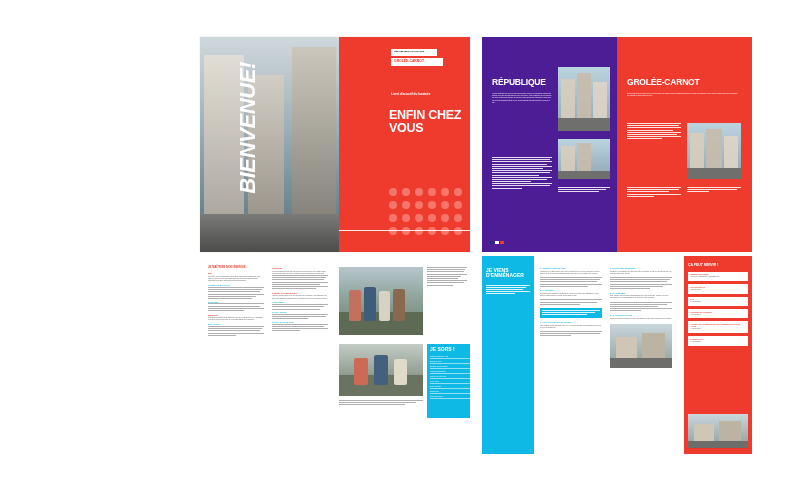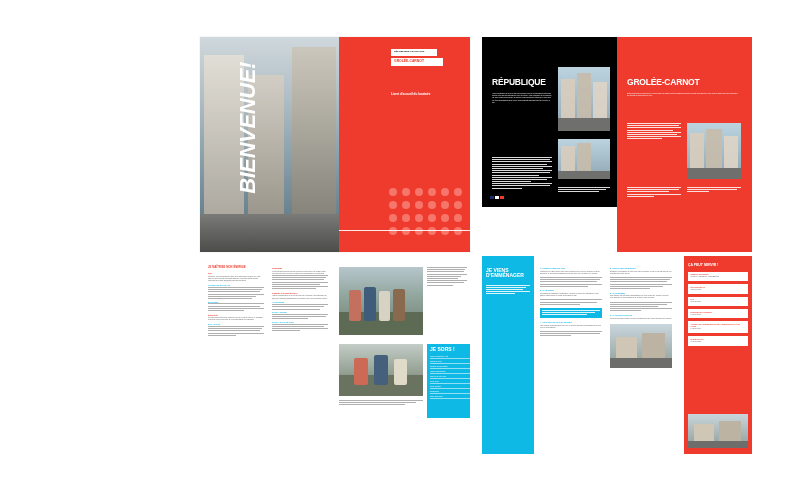--- a/index.html
+++ b/index.html
@@ -139,21 +139,21 @@
     position: absolute; width: 8px; height: 8px; border-radius: 50%;
     background: #f7766b;
   }
   #cover-rule {
     position: absolute; left: 139px; bottom: 21px; width: 131px; height: 1.2px;
     background: #ffffff; opacity: .9;
   }
 
   
   #spread2 { left: 482px; top: 37px; width: 270px; height: 215px; }
-  #s2-left { position: absolute; left: 0; top: 0; width: 135px; height: 170px; background: #000000; }
+  #s2-left { position: absolute; left: 0; top: 0; width: 135px; height: 215px; background: #4c1d95; }
   #s2-right { position: absolute; left: 135px; top: 0; width: 135px; height: 215px; background: #ef3b2d; }
   .s2-title {
     position: absolute; top: 40px; font-size: 8.5px; font-weight: bold;
     color: #ffffff; letter-spacing: -0.2px;
   }
   .s2-photo {
     position: absolute; background: #9fb3bd; overflow: hidden;
   }
   .s2-photo .sky { position: absolute; inset: 0; background: linear-gradient(180deg,#bcd3e0,#8fa6b2); }
   .s2-photo .b1 { position: absolute; left: 6%; top: 18%; width: 26%; height: 62%; background: #d8cdbd; opacity: .9;}
@@ -227,20 +227,21 @@
 
     <div id="cover-red">
 
       <div id="logo-block">
         <div id="logo-marianne">RÉPUBLIQUE FRANÇAISE</div>
         <div id="logo-city">GROLÉE-CARNOT</div>
       </div>
 
       <div id="cover-sub">Livret d'accueil du locataire</div>
 
+      <div id="cover-title">ENFIN CHEZ VOUS</div>
 
       <div id="dots">
         <i style="left:0;top:0"></i>
           <i style="left:13px;top:0"></i>
           <i style="left:26px;top:0"></i>
         <i style="left:39px;top:0"></i>
           <i style="left:52px;top:0"></i>
           <i style="left:65px;top:0"></i>
         <i style="left:0;top:13px"></i>
           <i style="left:13px;top:13px"></i>

